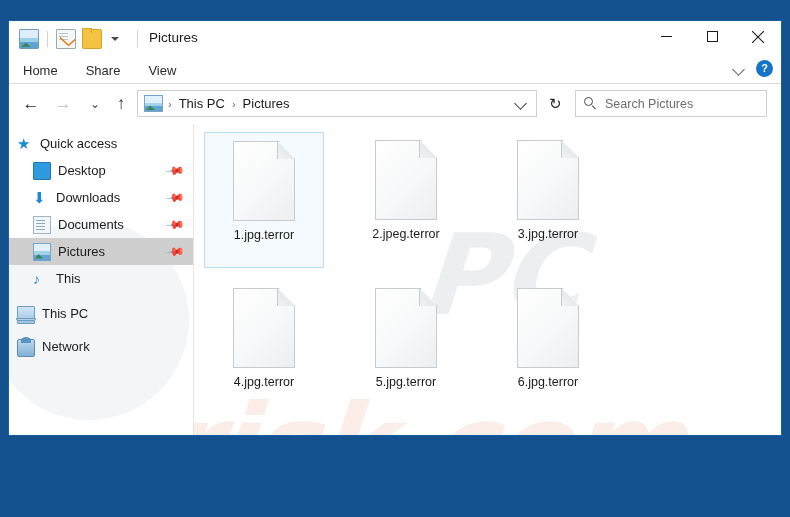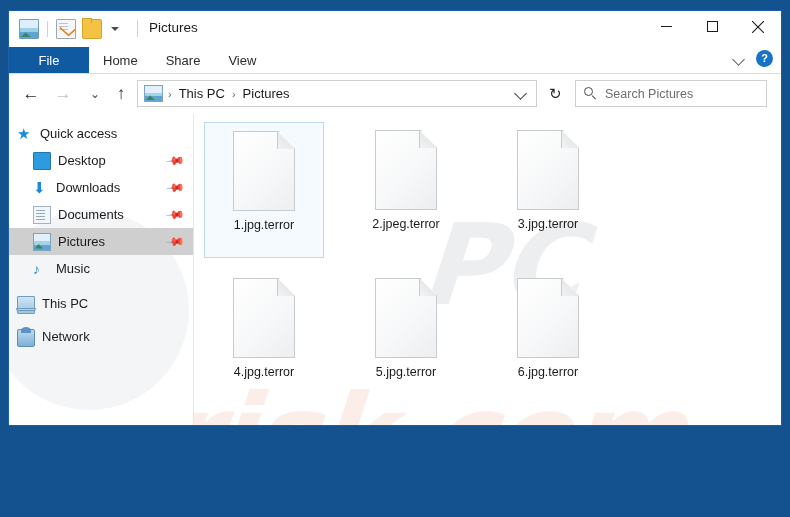--- a/index.html
+++ b/index.html
@@ -4,21 +4,21 @@
 <style>
   html,body{margin:0;padding:0;}
   body{
     width:790px;height:517px;overflow:hidden;
     background:#1f5da0;
     font-family:"Liberation Sans", sans-serif;
     -webkit-font-smoothing:antialiased;
   }
   .desktop{position:absolute;inset:0;background:#14528f;}
   .window{
-    position:absolute;left:8px;top:10px;width:774px;height:416px;
+    position:absolute;left:8px;top:20px;width:774px;height:416px;
     background:#be185d;border:1px solid #1a5fa4;
     box-sizing:border-box;overflow:hidden;
   }
 
   
   .titlebar{position:relative;height:36px;background:#ffffff;}
   .qat{position:absolute;left:10px;top:8px;display:flex;align-items:center;gap:6px;}
   .qat-ico{width:18px;height:18px;position:relative;}
   .ico-pic{
     background:linear-gradient(#dfeefb 0 45%,#9ccfe8 45% 68%,#5fa5cf 68% 100%);
@@ -211,21 +211,20 @@
           <svg class="gl" width="12" height="12" viewBox="0 0 12 12">
               <line x1="0" y1="0" x2="12" y2="12" stroke="#1b1b1b" stroke-width="1.1"></line>
               <line x1="12" y1="0" x2="0" y2="12" stroke="#1b1b1b" stroke-width="1.1"></line>
             </svg>
         </div>
       </div>
     </div>
 
     <div class="tabsrow">
       <div class="tabs">
-        <div class="tab file">File</div>
         <div class="tab">Home</div>
         <div class="tab">Share</div>
         <div class="tab">View</div>
       </div>
       <div class="ribbon-right">
         <div class="chev-dn"></div>
         <div class="helpbtn">?</div>
       </div>
     </div>
 
@@ -284,21 +283,21 @@
           <span class="ni-label">Documents</span>
           <span class="pin">📌</span>
         </div>
         <div class="nav-item sel" style="padding-left:24px">
           <span class="ni-ico ic-pics"></span>
           <span class="ni-label">Pictures</span>
           <span class="pin">📌</span>
         </div>
         <div class="nav-item" style="padding-left:24px">
           <span class="ni-ico ic-music">♪</span>
-          <span class="ni-label">Music</span>
+          <span class="ni-label">This</span>
         </div>
         <div class="nav-item" style="padding-left:8px;margin-top:8px">
           <span class="ni-ico ic-pc"></span>
           <span class="ni-label">This PC</span>
         </div>
         <div class="nav-item" style="padding-left:8px;margin-top:6px">
           <span class="ni-ico ic-net"></span>
           <span class="ni-label">Network</span>
         </div>
       </div>

